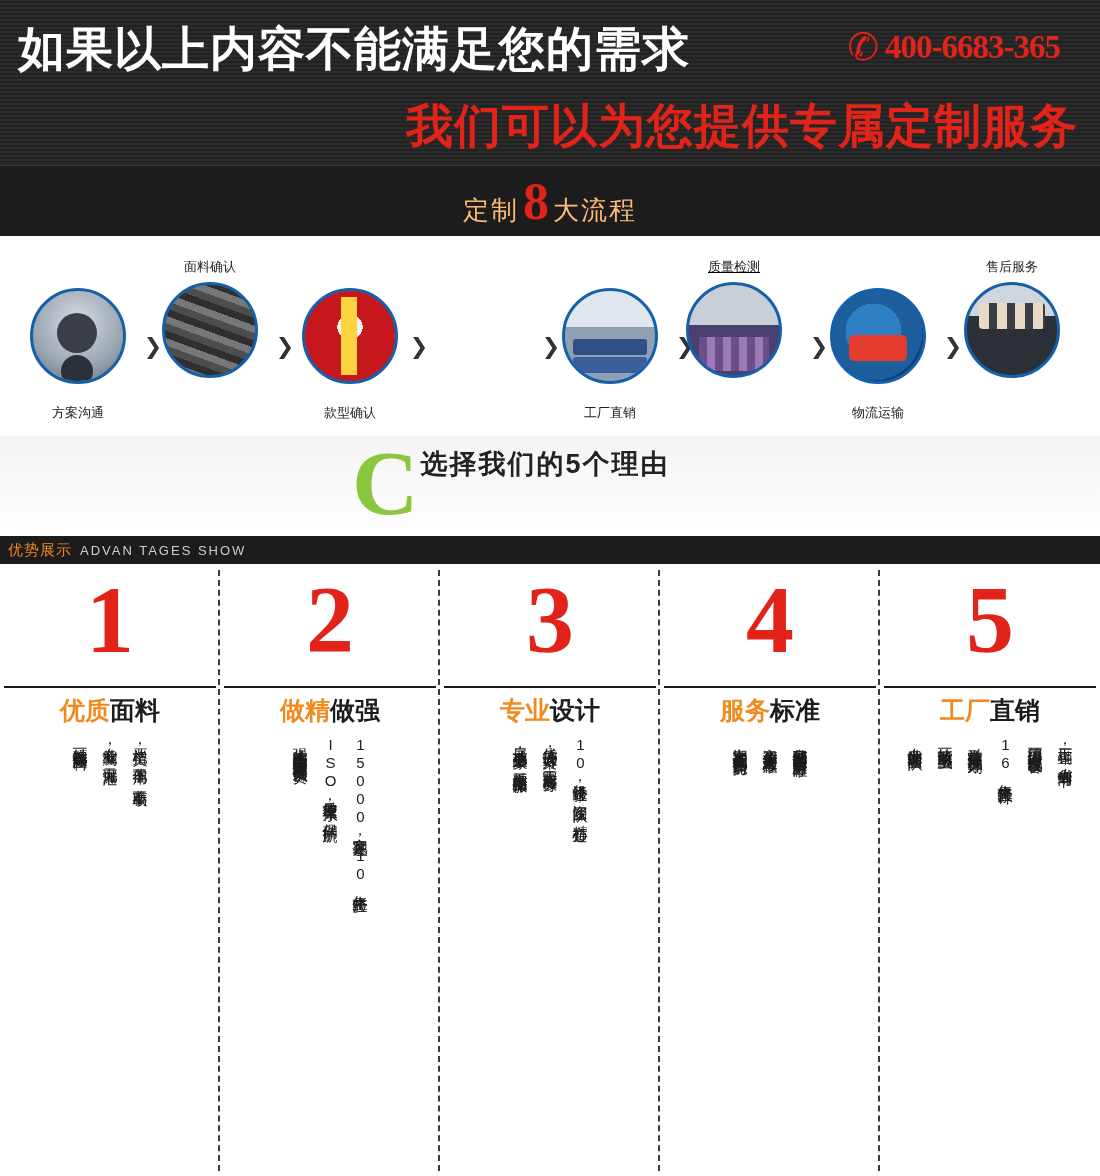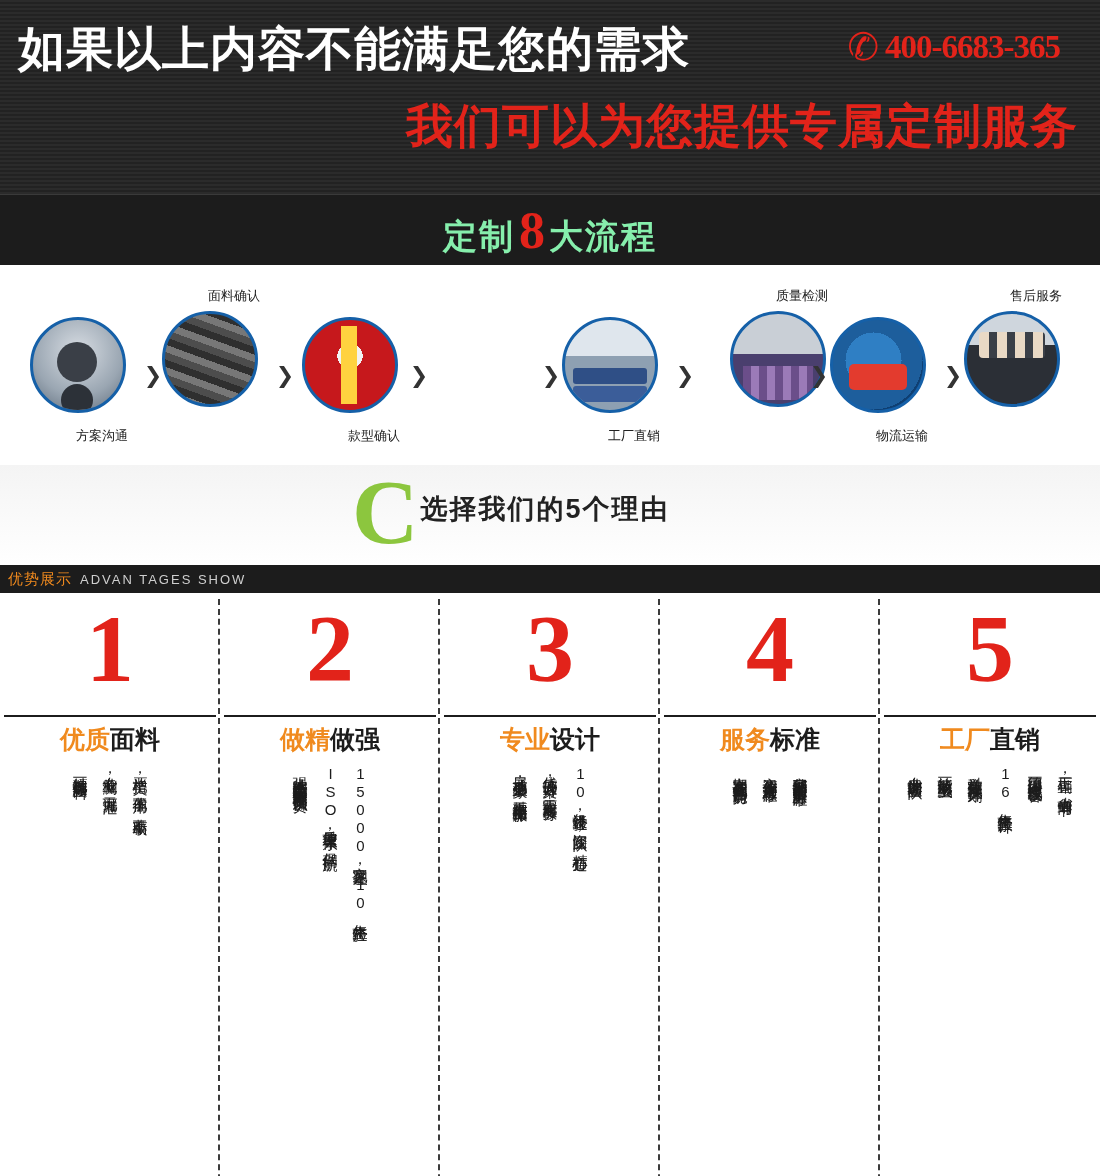--- a/index.html
+++ b/index.html
@@ -16,21 +16,21 @@
   .page {
     position: relative;
     width: 1100px;
     height: 1176px;
   }
 
   
   .hero {
     position: relative;
     width: 1100px;
-    height: 194px;
+    height: 165px;
     background:
       repeating-linear-gradient(0deg, #2b2b2b 0px, #2b2b2b 2px, #222222 2px, #222222 4px),
       #262626;
     overflow: hidden;
   }
   .hero-line1 {
     position: absolute;
     left: 18px;
     top: 18px;
     font-size: 47px;
@@ -84,59 +84,59 @@
   .band-inner {
     position: absolute;
     left: 50%;
     top: 50%;
     transform: translate(-50%, -50%);
     display: flex;
     align-items: baseline;
     white-space: nowrap;
   }
   .band-text {
-    font-size: 34px;
-    font-weight: bold;
-    color: #86efac;
+    font-size: 26px;
+    font-weight: normal;
+    color: #fdba74;
     letter-spacing: 2px;
   }
   .band-num {
     font-size: 52px;
     font-weight: bold;
     color: #e2231a;
     margin: 0 4px;
     font-family: "Liberation Serif", serif;
   }
 
   
   .flow {
     position: relative;
     width: 1100px;
     height: 200px;
     background: #ffffff;
   }
   .flow-node {
     position: absolute;
     width: 100px;
-    text-align: right;
+    text-align: center;
   }
   .node-circle {
     width: 90px;
     height: 90px;
     border-radius: 50%;
     border: 3px solid #1560a8;
     margin: 0 auto;
     overflow: hidden;
     position: relative;
     background: #cfd6dd;
   }
   .node-label {
     font-size: 13px;
     color: #222222;
-    margin-top: 14px;
+    margin-top: 20px;
     white-space: nowrap;
   }
   .node-label.above {
     margin: 0 0 6px 0;
   }
   .arrow {
     position: absolute;
     width: 26px;
     height: 26px;
     color: #333;
@@ -213,21 +213,20 @@
     display: flex;
     flex-direction: column;
     margin-left: 2px;
     padding-top: 4px;
   }
   .choose-cn {
     font-size: 27px;
     color: #222222;
     font-weight: bold;
     letter-spacing: 2px;
-    margin-top: 16px;
   }
   .choose-en {
     font-family: "Liberation Serif", serif;
     font-size: 43px;
     line-height: 44px;
     color: #f08a1e;
     letter-spacing: 4px;
     font-weight: bold;
   }
 
@@ -371,21 +370,21 @@
     <div class="arrow" style="left:406px; top:98px;">❯</div>
 
     <div class="arrow" style="left:538px; top:98px;">❯</div>
 
     <div class="flow-node" style="left:560px; top:52px;">
       <div class="node-circle art-batch"></div>
       <div class="node-label">工厂直销</div>
     </div>
     <div class="arrow" style="left:672px; top:98px;">❯</div>
 
-    <div class="flow-node" style="left:728px; top:22px;">
+    <div class="flow-node" style="left:684px; top:22px;text-decoration:underline;">
       <div class="node-label above">质量检测</div>
       <div class="node-circle art-quality"></div>
     </div>
     <div class="arrow" style="left:806px; top:98px;">❯</div>
 
     <div class="flow-node" style="left:828px; top:52px;">
       <div class="node-circle art-logistics"></div>
       <div class="node-label">物流运输</div>
     </div>
     <div class="arrow" style="left:940px; top:98px;">❯</div>

